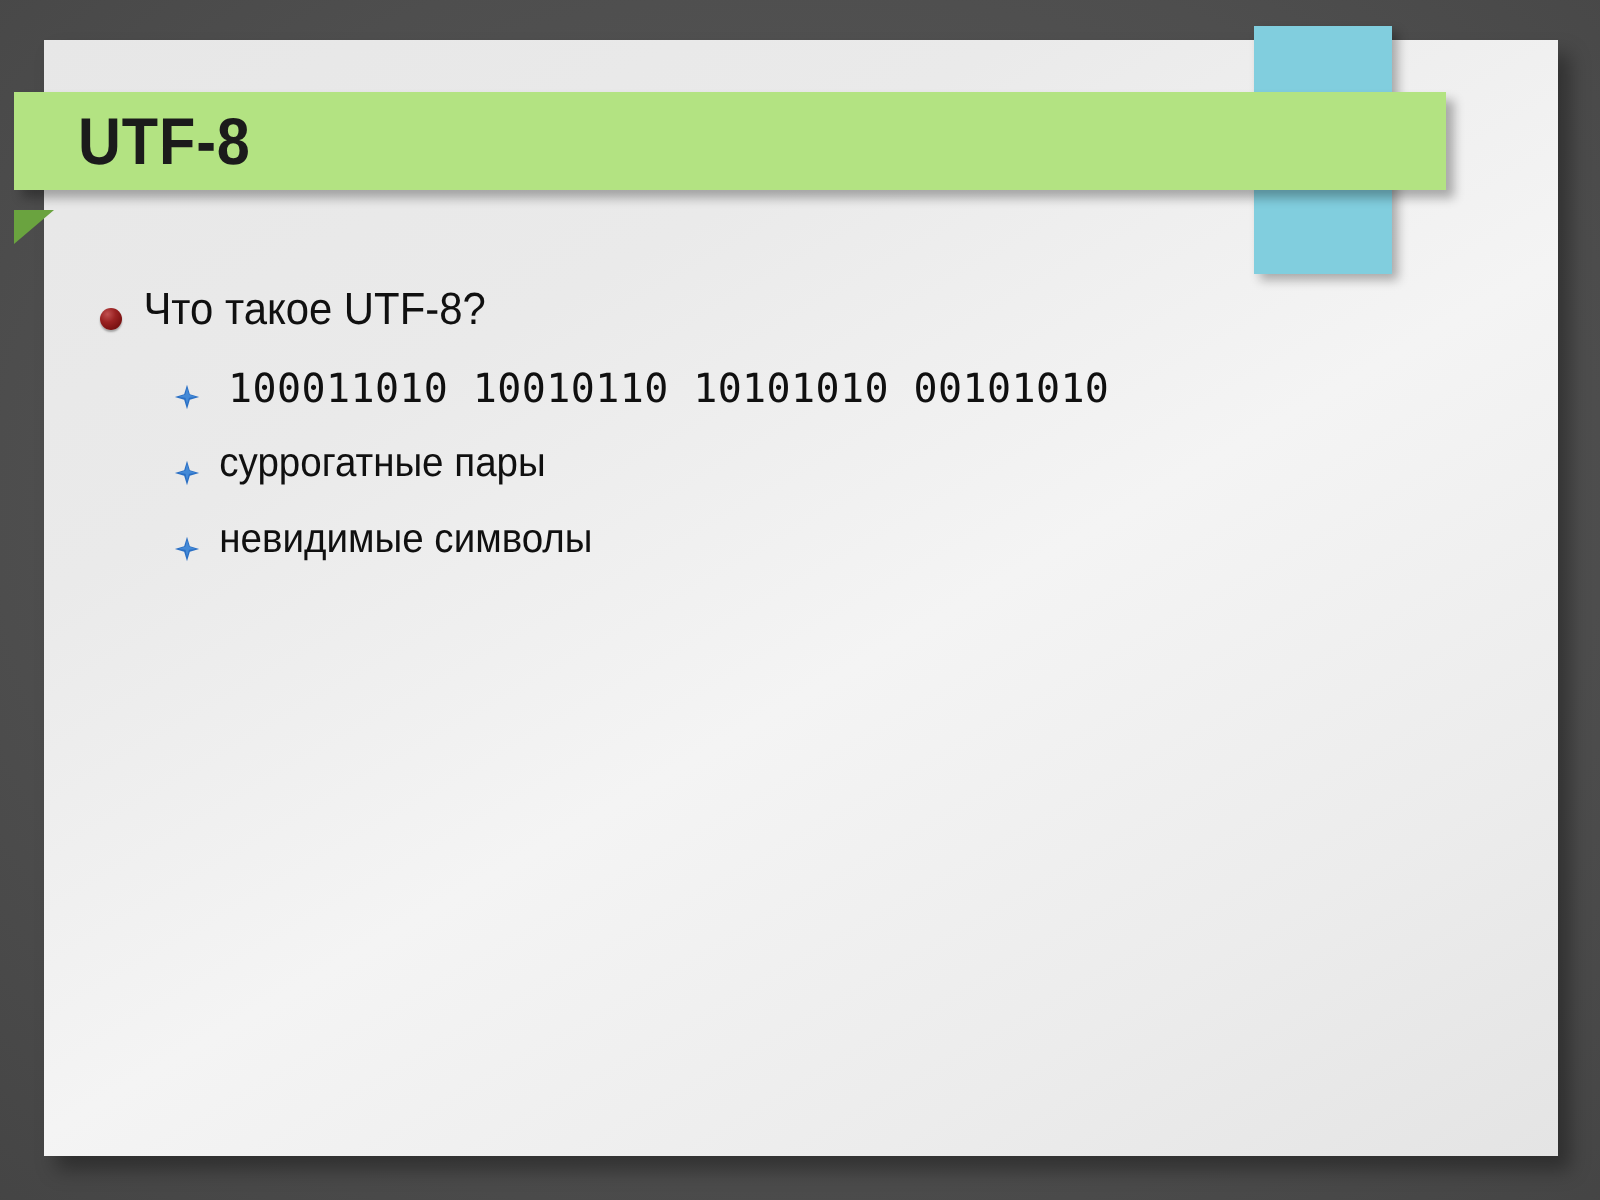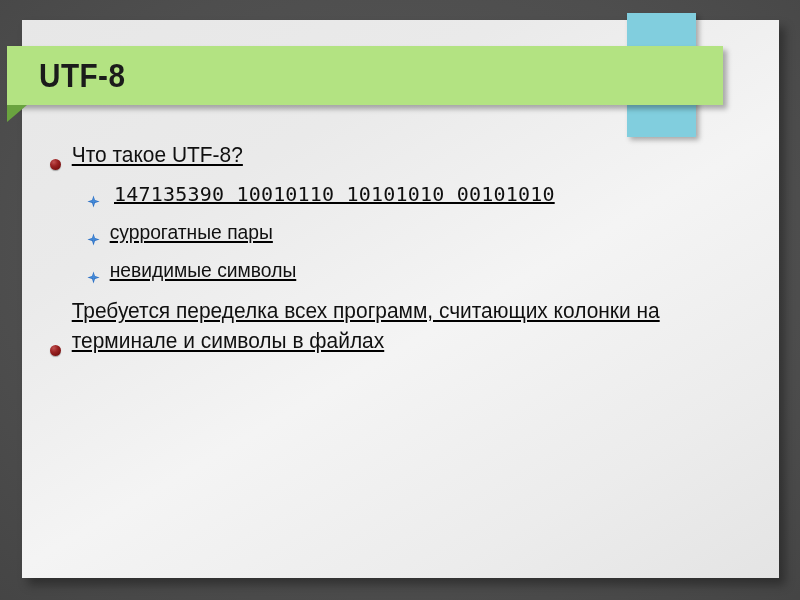--- a/index.html
+++ b/index.html
@@ -40,21 +40,21 @@
     background: #81cede;
     box-shadow: 3px 3px 5px rgba(0,0,0,0.30);
   }
 
   
   #title-banner {
     position: absolute;
     left: 7px;
     top: 46px;
     width: 716px;
-    height: 59px;
+    height: 49px;
     background: #b3e382;
     box-shadow: 4px 4px 5px rgba(0,0,0,0.30);
     display: flex;
     align-items: center;
   }
   
   #banner-fold {
     position: absolute;
     left: 7px;
     top: 105px;
@@ -79,22 +79,21 @@
   
   #body {
     position: absolute;
     left: 26px;
     top: 128px;
     width: 735px;
   }
   .row {
     position: relative;
     display: flex;
-    align-items: flex-end;
-    text-decoration: underline;
+    align-items: center;
   }
   .bullet-col {
     flex: 0 0 auto;
     display: flex;
     align-items: flex-start;
     justify-content: center;
   }
   .txt {
     flex: 1 1 auto;
     color: #101010;
@@ -171,21 +170,21 @@
       <div class="txt">Что такое UTF-8?</div>
     </div>
 
     <div class="row lvl2 mono">
       <div class="bullet-col">
         <svg class="star" viewBox="0 0 12 12" aria-hidden="true">
           <path d="M6 0.4 L7.3 4.7 L11.6 6 L7.3 7.3 L6 11.6 L4.7 7.3 L0.4 6 L4.7 4.7 Z" fill="#2a6fc4"></path>
           <path d="M6 1.6 L6.9 4.9 L10.2 6 L6.9 6.4 L6 9.6 L5.3 6.4 L2 6 L5.3 4.9 Z" fill="#4e93de" opacity="0.75"></path>
         </svg>
       </div>
-      <div class="txt">147135390 10010110 10101010 00101010</div>
+      <div class="txt">100011010 10010110 10101010 00101010</div>
     </div>
 
 
 
     <div class="row lvl2">
       <div class="bullet-col">
         <svg class="star" viewBox="0 0 12 12" aria-hidden="true">
           <path d="M6 0.4 L7.3 4.7 L11.6 6 L7.3 7.3 L6 11.6 L4.7 7.3 L0.4 6 L4.7 4.7 Z" fill="#2a6fc4"></path>
           <path d="M6 1.6 L6.9 4.9 L10.2 6 L6.9 6.4 L6 9.6 L5.3 6.4 L2 6 L5.3 4.9 Z" fill="#4e93de" opacity="0.75"></path>
         </svg>
@@ -196,21 +195,15 @@
     <div class="row lvl2">
       <div class="bullet-col">
         <svg class="star" viewBox="0 0 12 12" aria-hidden="true">
           <path d="M6 0.4 L7.3 4.7 L11.6 6 L7.3 7.3 L6 11.6 L4.7 7.3 L0.4 6 L4.7 4.7 Z" fill="#2a6fc4"></path>
           <path d="M6 1.6 L6.9 4.9 L10.2 6 L6.9 6.4 L6 9.6 L5.3 6.4 L2 6 L5.3 4.9 Z" fill="#4e93de" opacity="0.75"></path>
         </svg>
       </div>
       <div class="txt">невидимые символы</div>
     </div>
 
-    <div class="row lvl1">
-      <div class="bullet-col">
-          <div class="dot"></div>
-        </div>
-      <div class="txt">Требуется переделка всех программ, считающих колонки на терминале и символы в файлах</div>
-    </div>
 
   </div>
 </div>
 
 </body></html>

